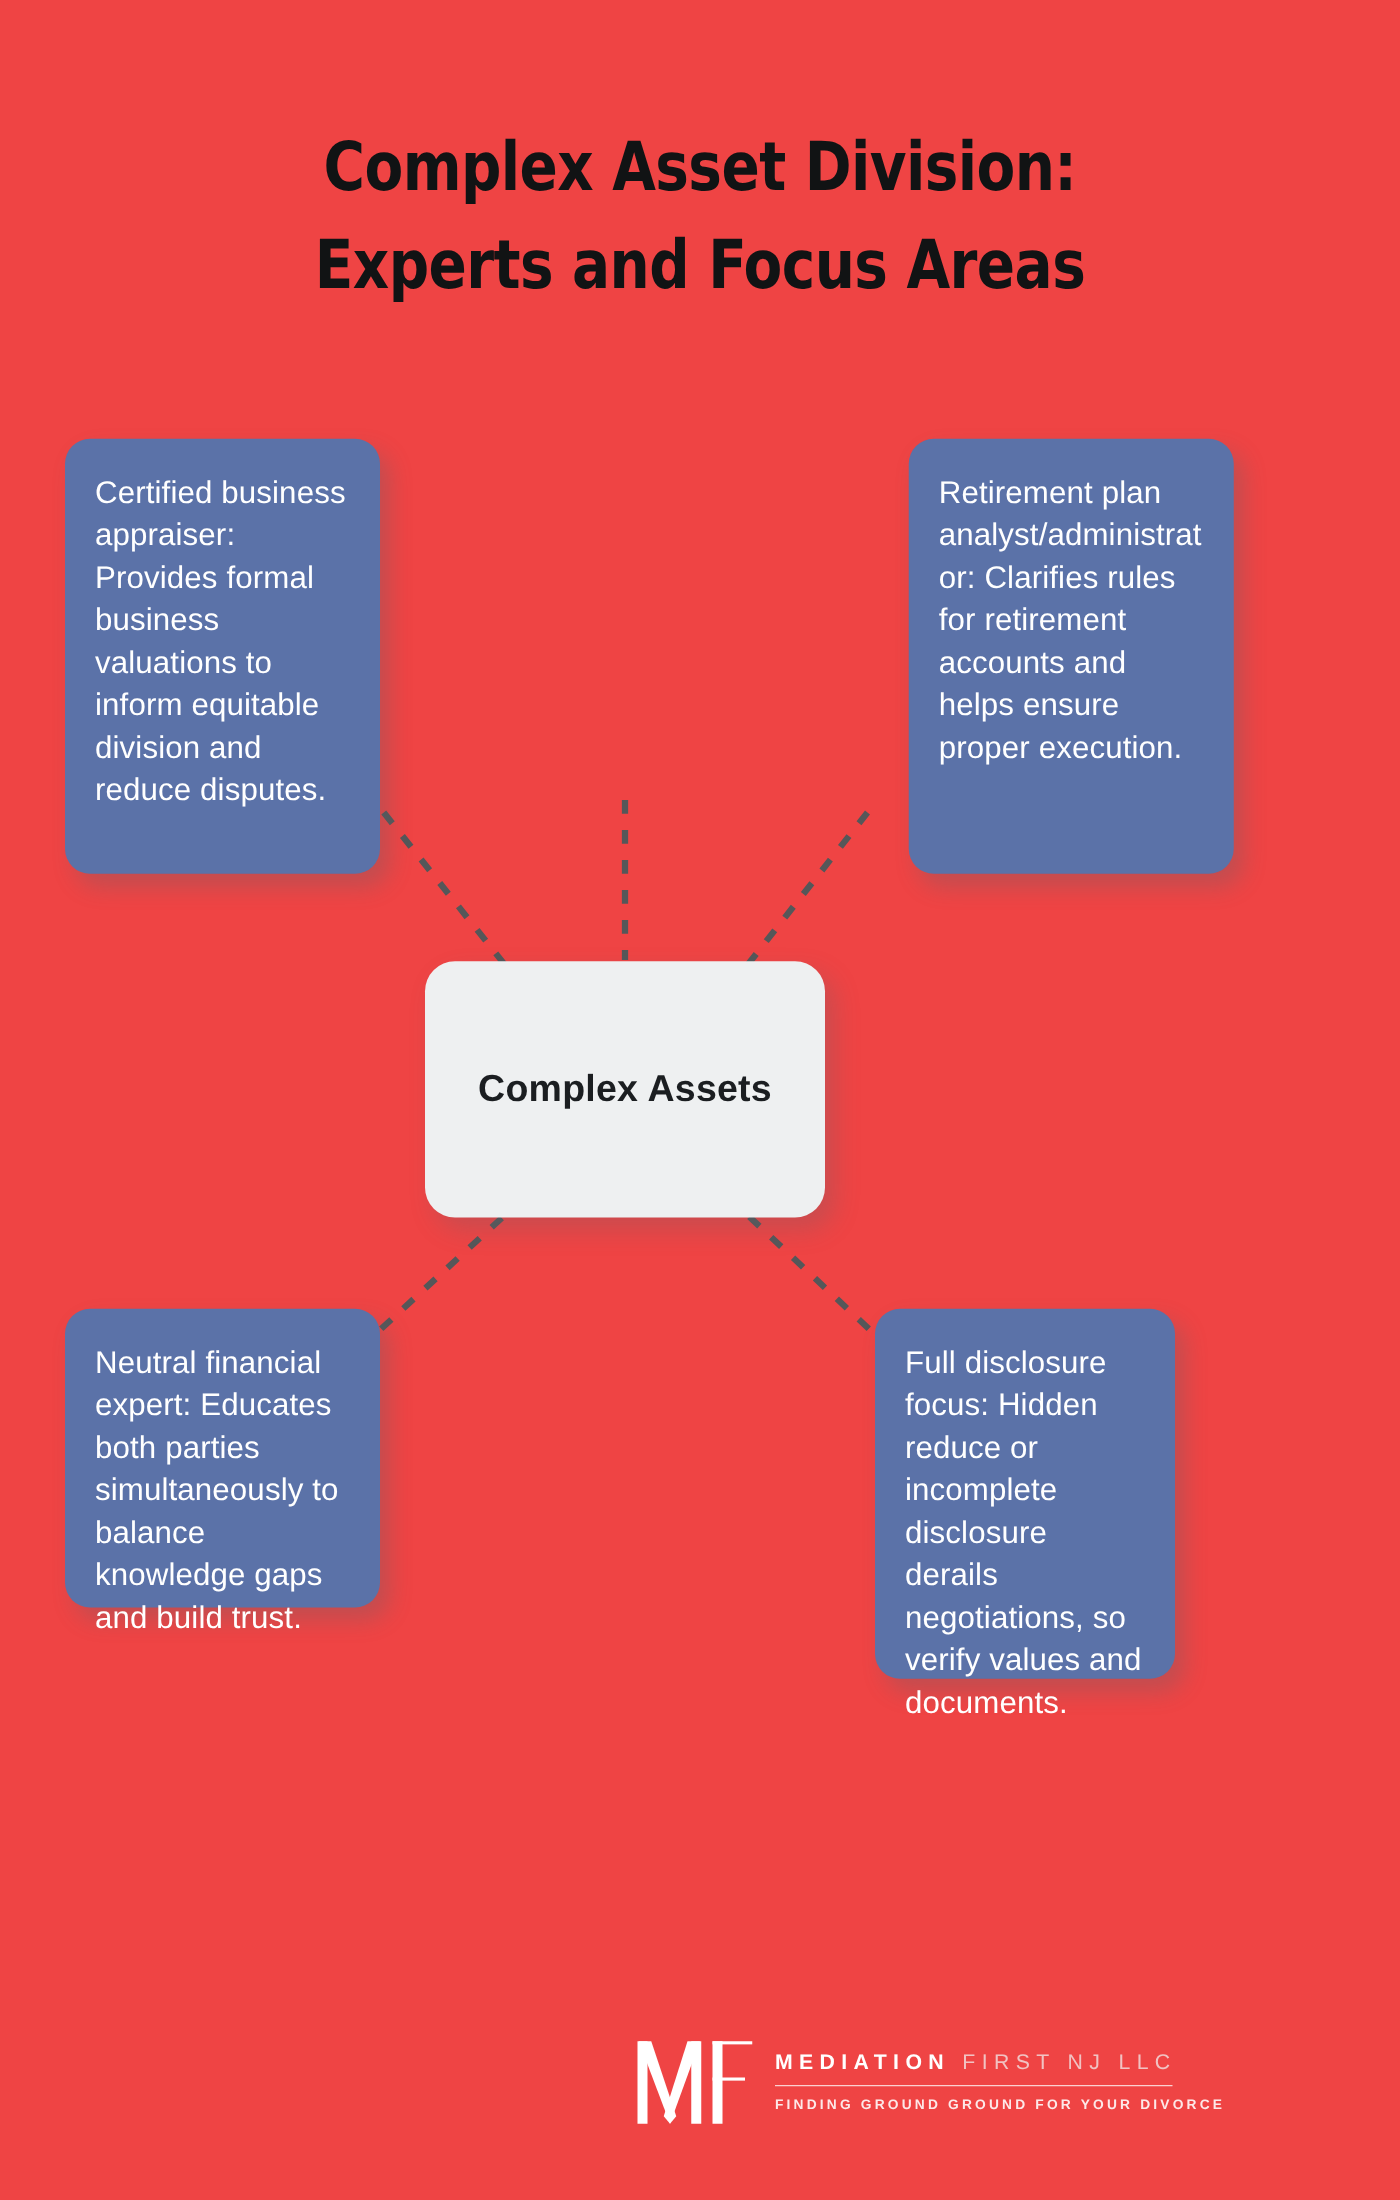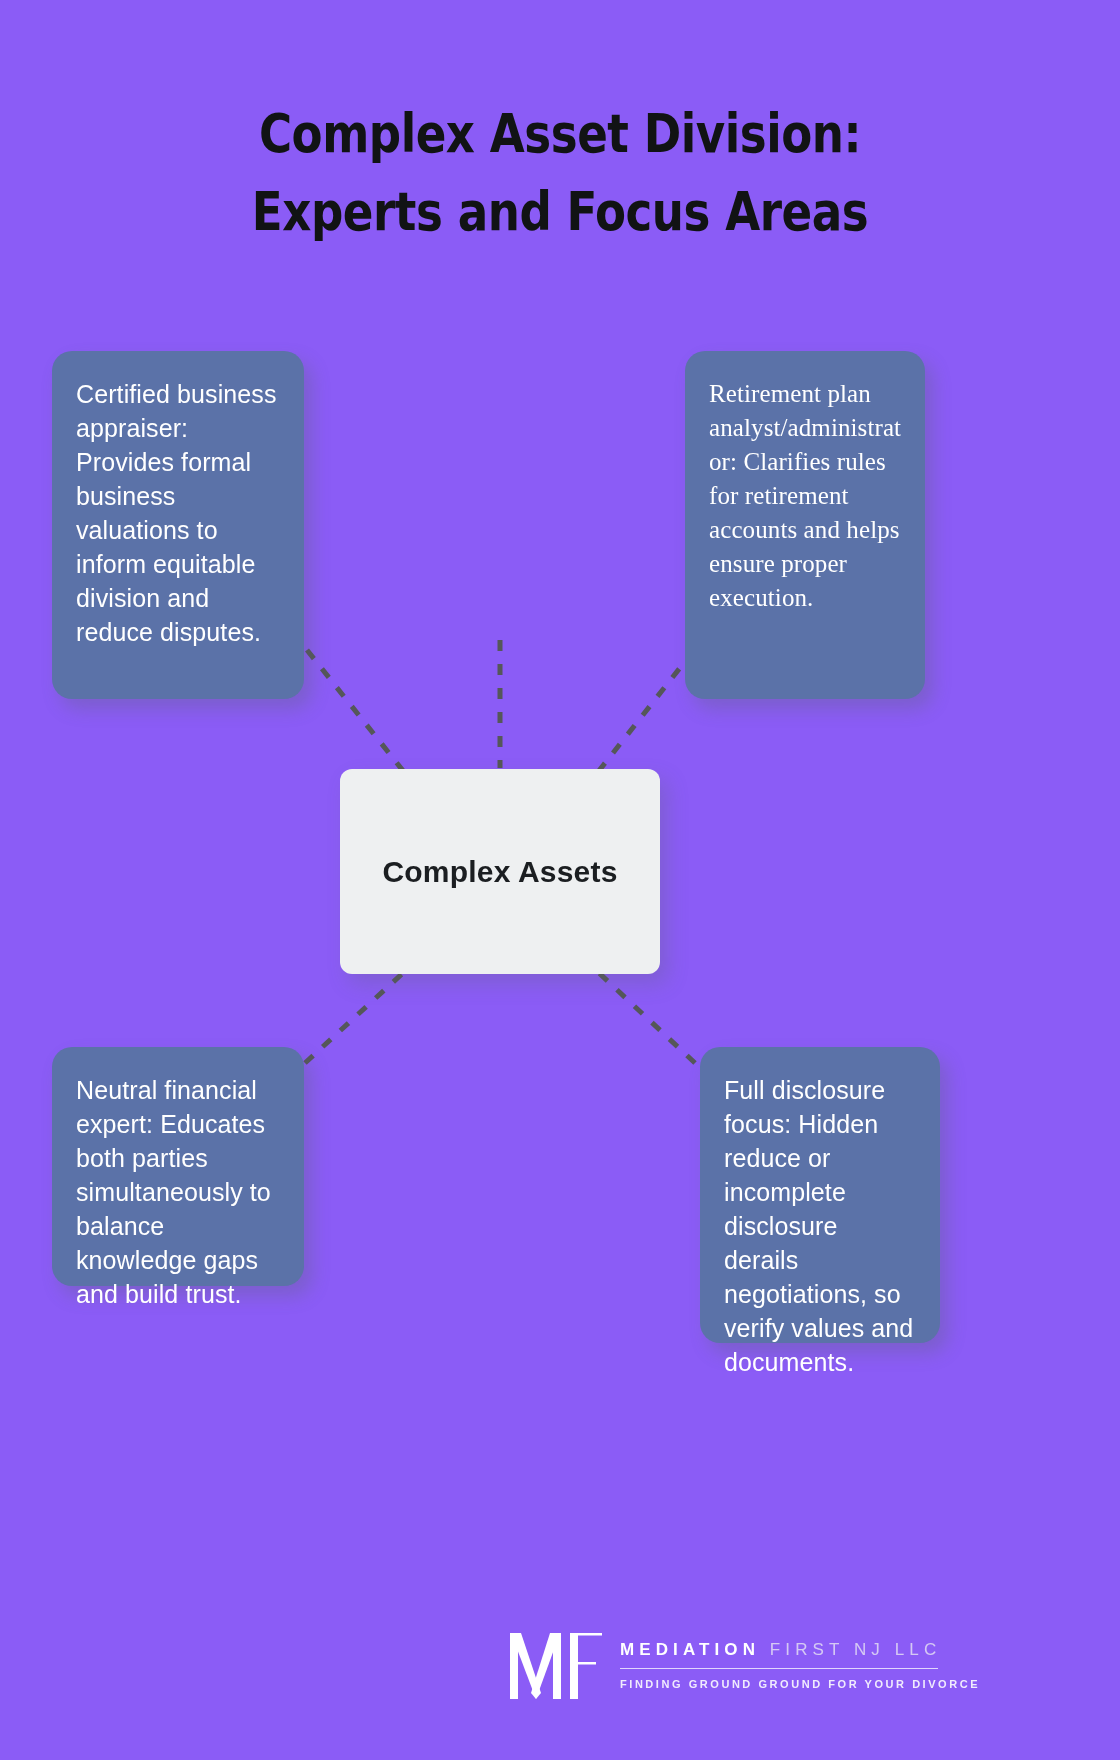--- a/index.html
+++ b/index.html
@@ -12,21 +12,21 @@
     background: #e0e2e1;
     font-family: "Liberation Sans", sans-serif;
     overflow: hidden;
     position: relative;
   }
 
   #infographic {
     position: relative;
     width: 1120px;
     height: 1760px;
-    background: #8b5cf6;
+    background: #ef4444;
   }
 
   
   .title {
     position: absolute;
     left: 0;
     top: 95px;
     width: 1120px;
     text-align: center;
     color: #111314;
@@ -67,33 +67,33 @@
     word-wrap: break-word;
     overflow-wrap: break-word;
     hyphens: auto;
   }
 
   .card-text { display: block; }
 
   
   #card-appraiser { left: 52px;  top: 351px;  width: 252px; height: 348px; }
   #card-tax       { left: 375px; top: 351px;  width: 250px; height: 283px; }
-  #card-retire    { left: 685px; top: 351px;  width: 240px; height: 348px; font-family: Liberation Serif, serif; }
+  #card-retire    { left: 727px; top: 351px;  width: 260px; height: 348px; }
   #card-neutral   { left: 52px;  top: 1047px; width: 252px; height: 239px; }
   #card-disclose  { left: 700px; top: 1047px; width: 240px; height: 296px; }
 
   
   #center-node {
     position: absolute;
     left: 340px;
     top: 769px;
     width: 320px;
     height: 205px;
     background: #eef0f1;
-    border-radius: 12px;
+    border-radius: 24px;
     box-shadow: 8px 10px 20px rgba(90, 98, 110, 0.25);
     display: flex;
     align-items: center;
     justify-content: center;
   }
   #center-node .center-label {
     font-size: 30px;
     font-weight: 700;
     color: #1b1e21;
     letter-spacing: 0.2px;

